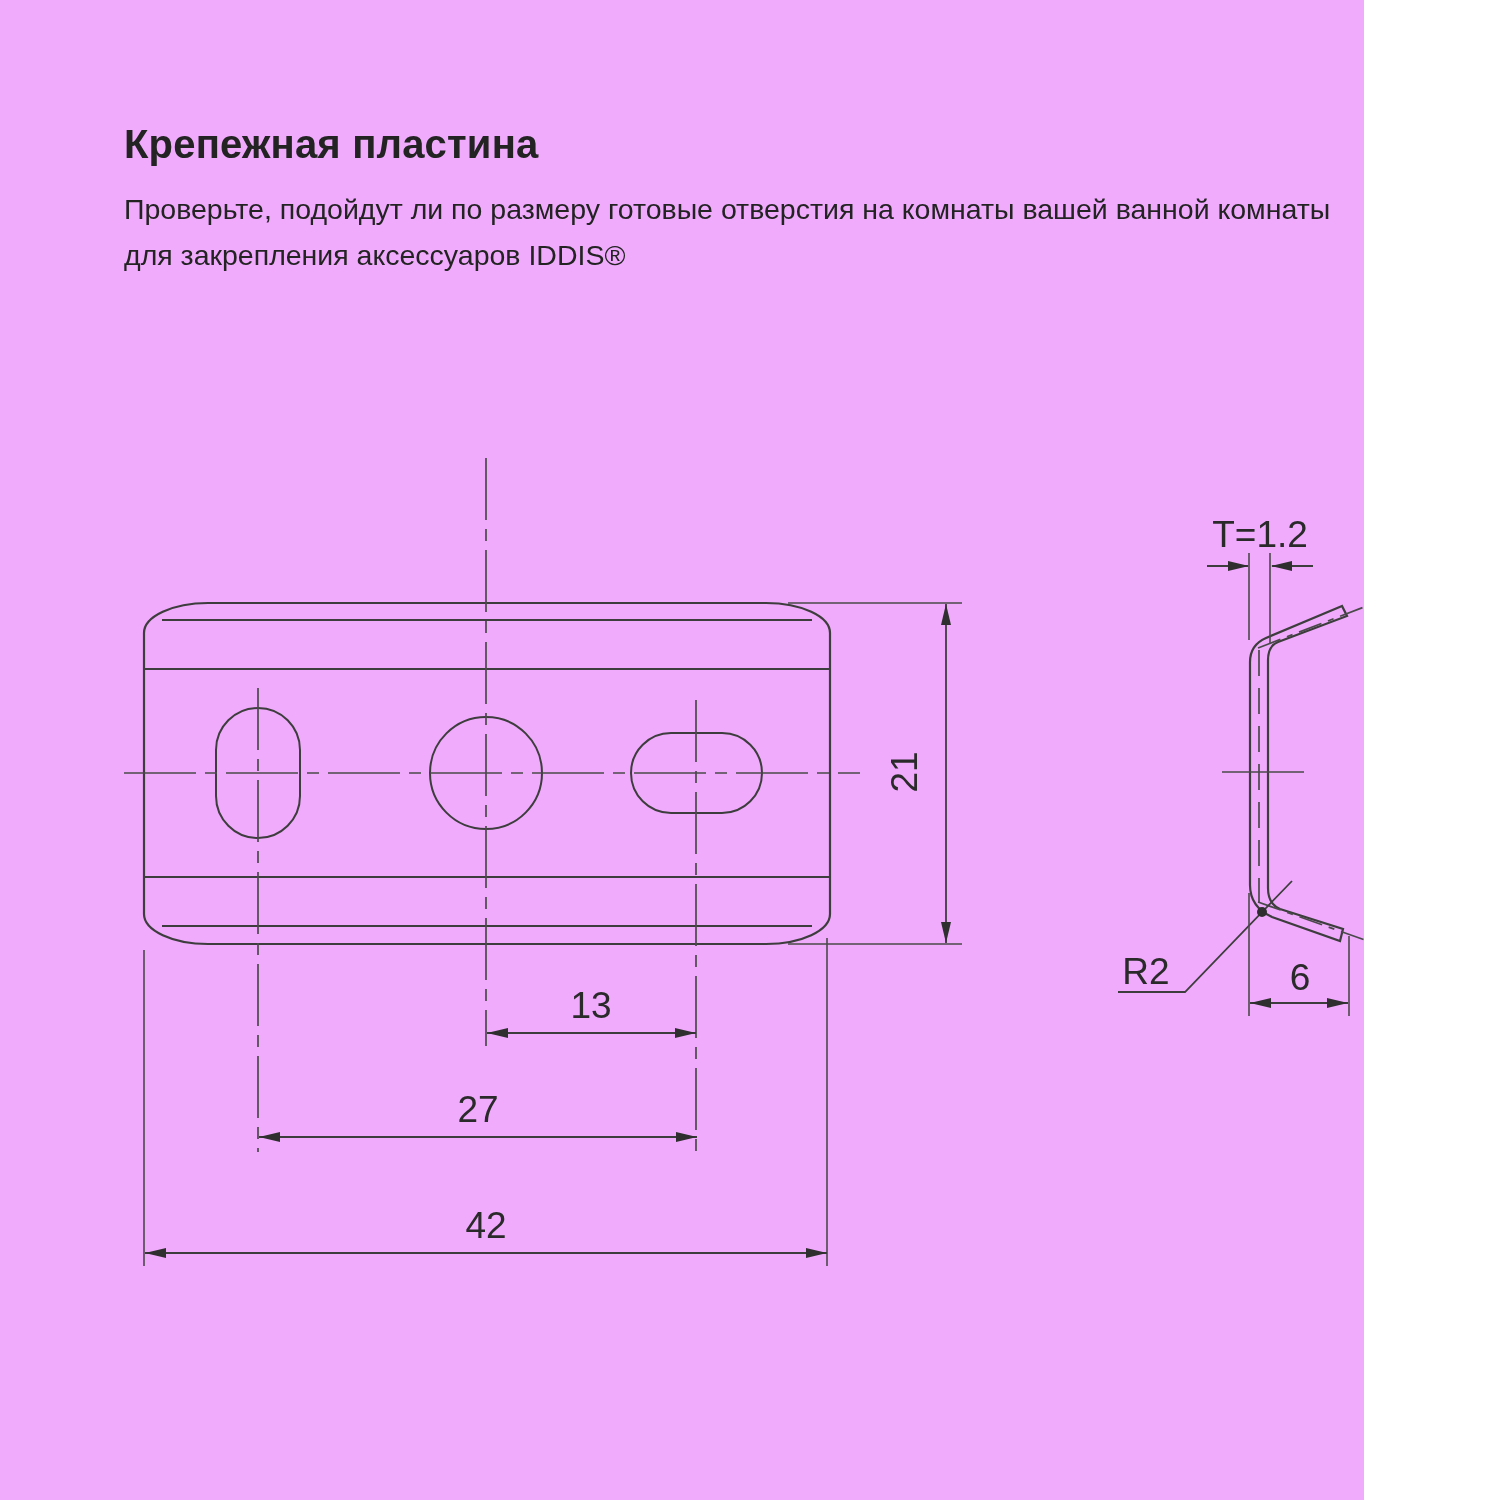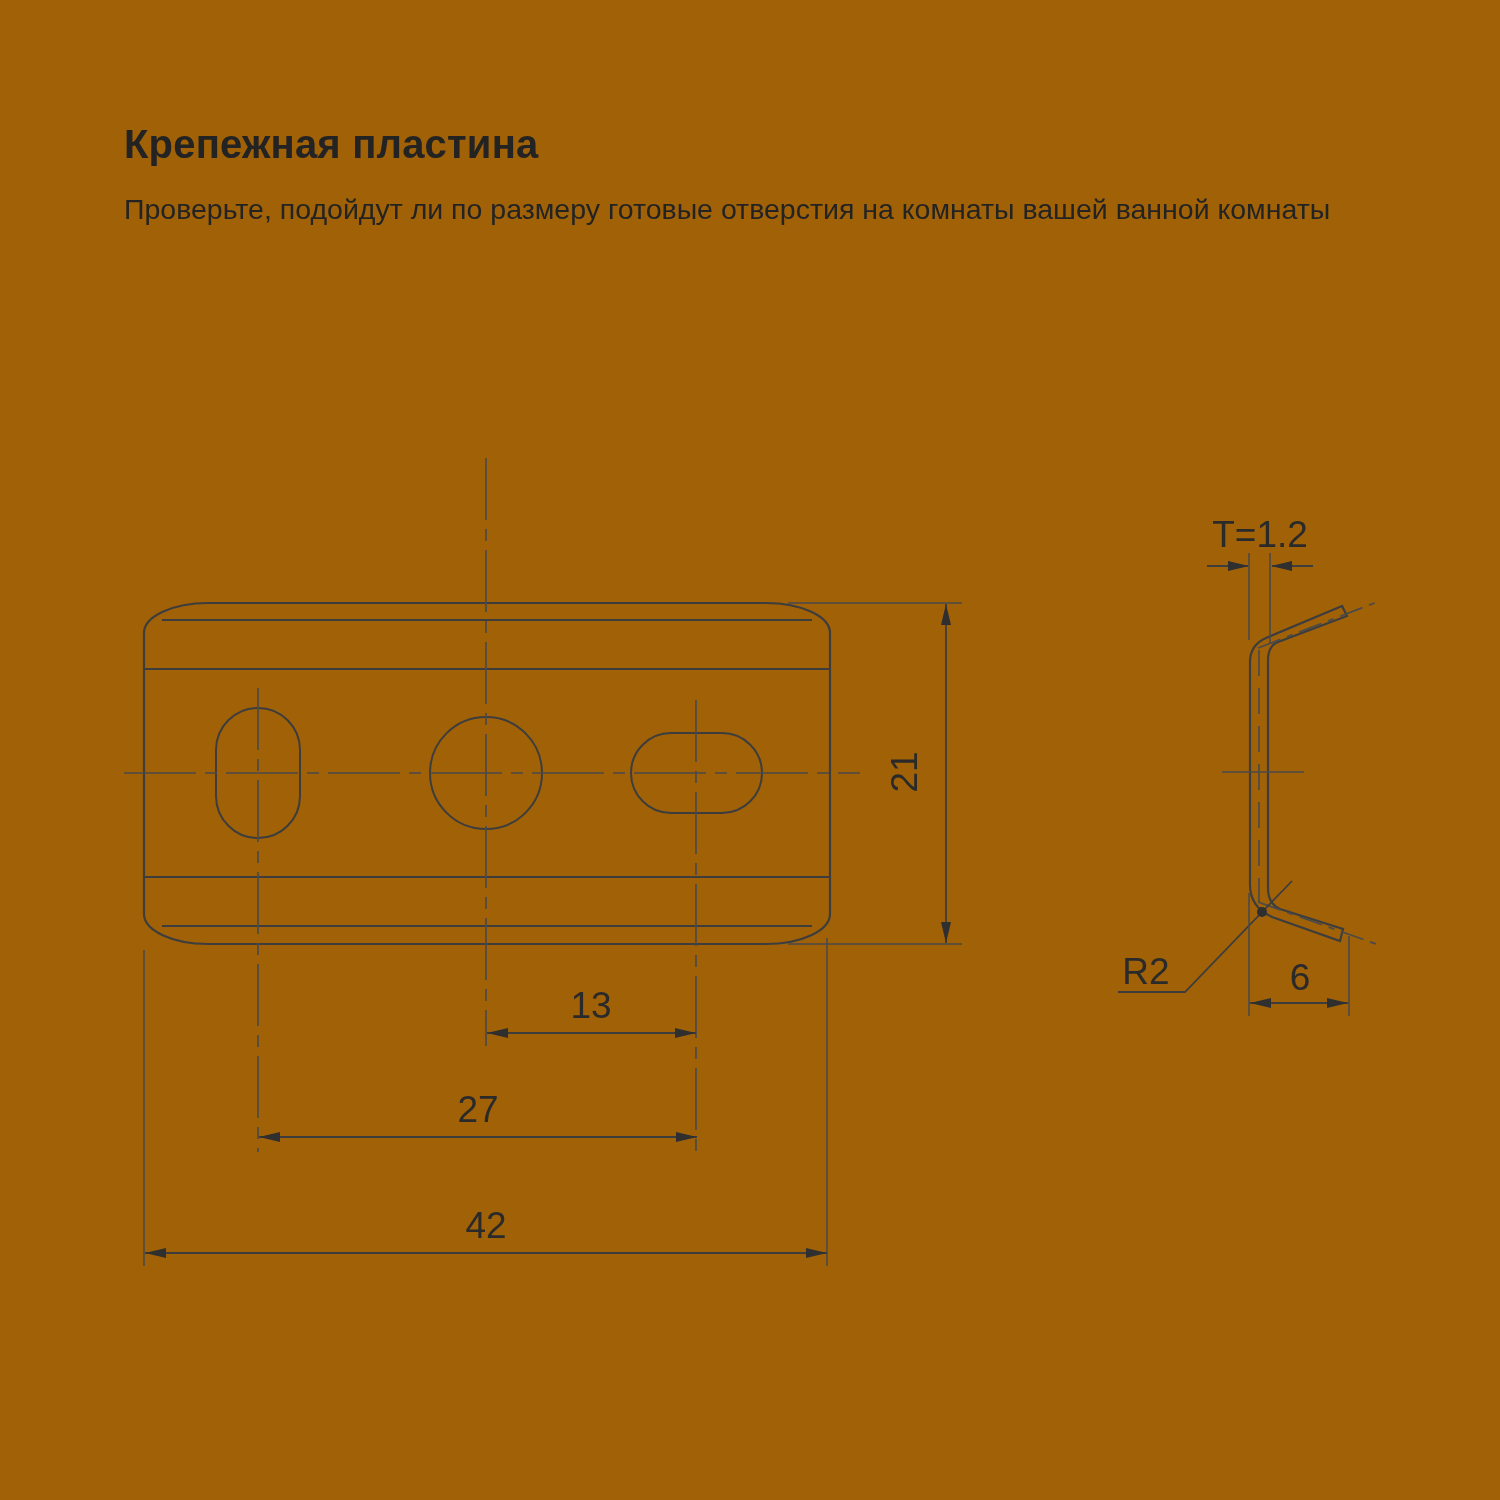--- a/index.html
+++ b/index.html
@@ -1,19 +1,19 @@
 <!DOCTYPE html>
 <html><head>
 <meta charset="utf-8">
 <style>
   html,body{margin:0;padding:0;background:#ffffff;}
   .page{
     position:relative;
-    width:1500px;height:1500px;
-    background:#a16207;
+    width:1364px;height:1500px;
+    background:#f0abfc;
     overflow:hidden;
     font-family:"Liberation Sans", sans-serif;
   }
   .title{
     position:absolute;left:124px;top:122px;
     font-size:40px;font-weight:700;color:#232323;
     letter-spacing:0.2px;margin:0;
   }
   .desc{
     position:absolute;left:124px;top:186px;
@@ -37,20 +37,21 @@
 </style>
 </head>
 <body>
 
 <div class="page">
 
   <h1 class="title">Крепежная пластина</h1>
 
   <div class="desc">
     <div>Проверьте, подойдут ли по размеру готовые отверстия на комнаты вашей ванной комнаты</div>
+    <div>для закрепления аксессуаров IDDIS®</div>
   </div>
 
   <svg width="1500" height="1500" viewBox="0 0 1500 1500">
 
     <g>
 
       <path class="outline" d="M 144,633 A 64 30 0 0 1 208,603 L 766,603 A 64 30 0 0 1 830,633
                L 830,914 A 64 30 0 0 1 766,944 L 208,944 A 64 30 0 0 1 144,914 Z"></path>
 
       <path class="edge" d="M 162,620 L 812,620"></path>

